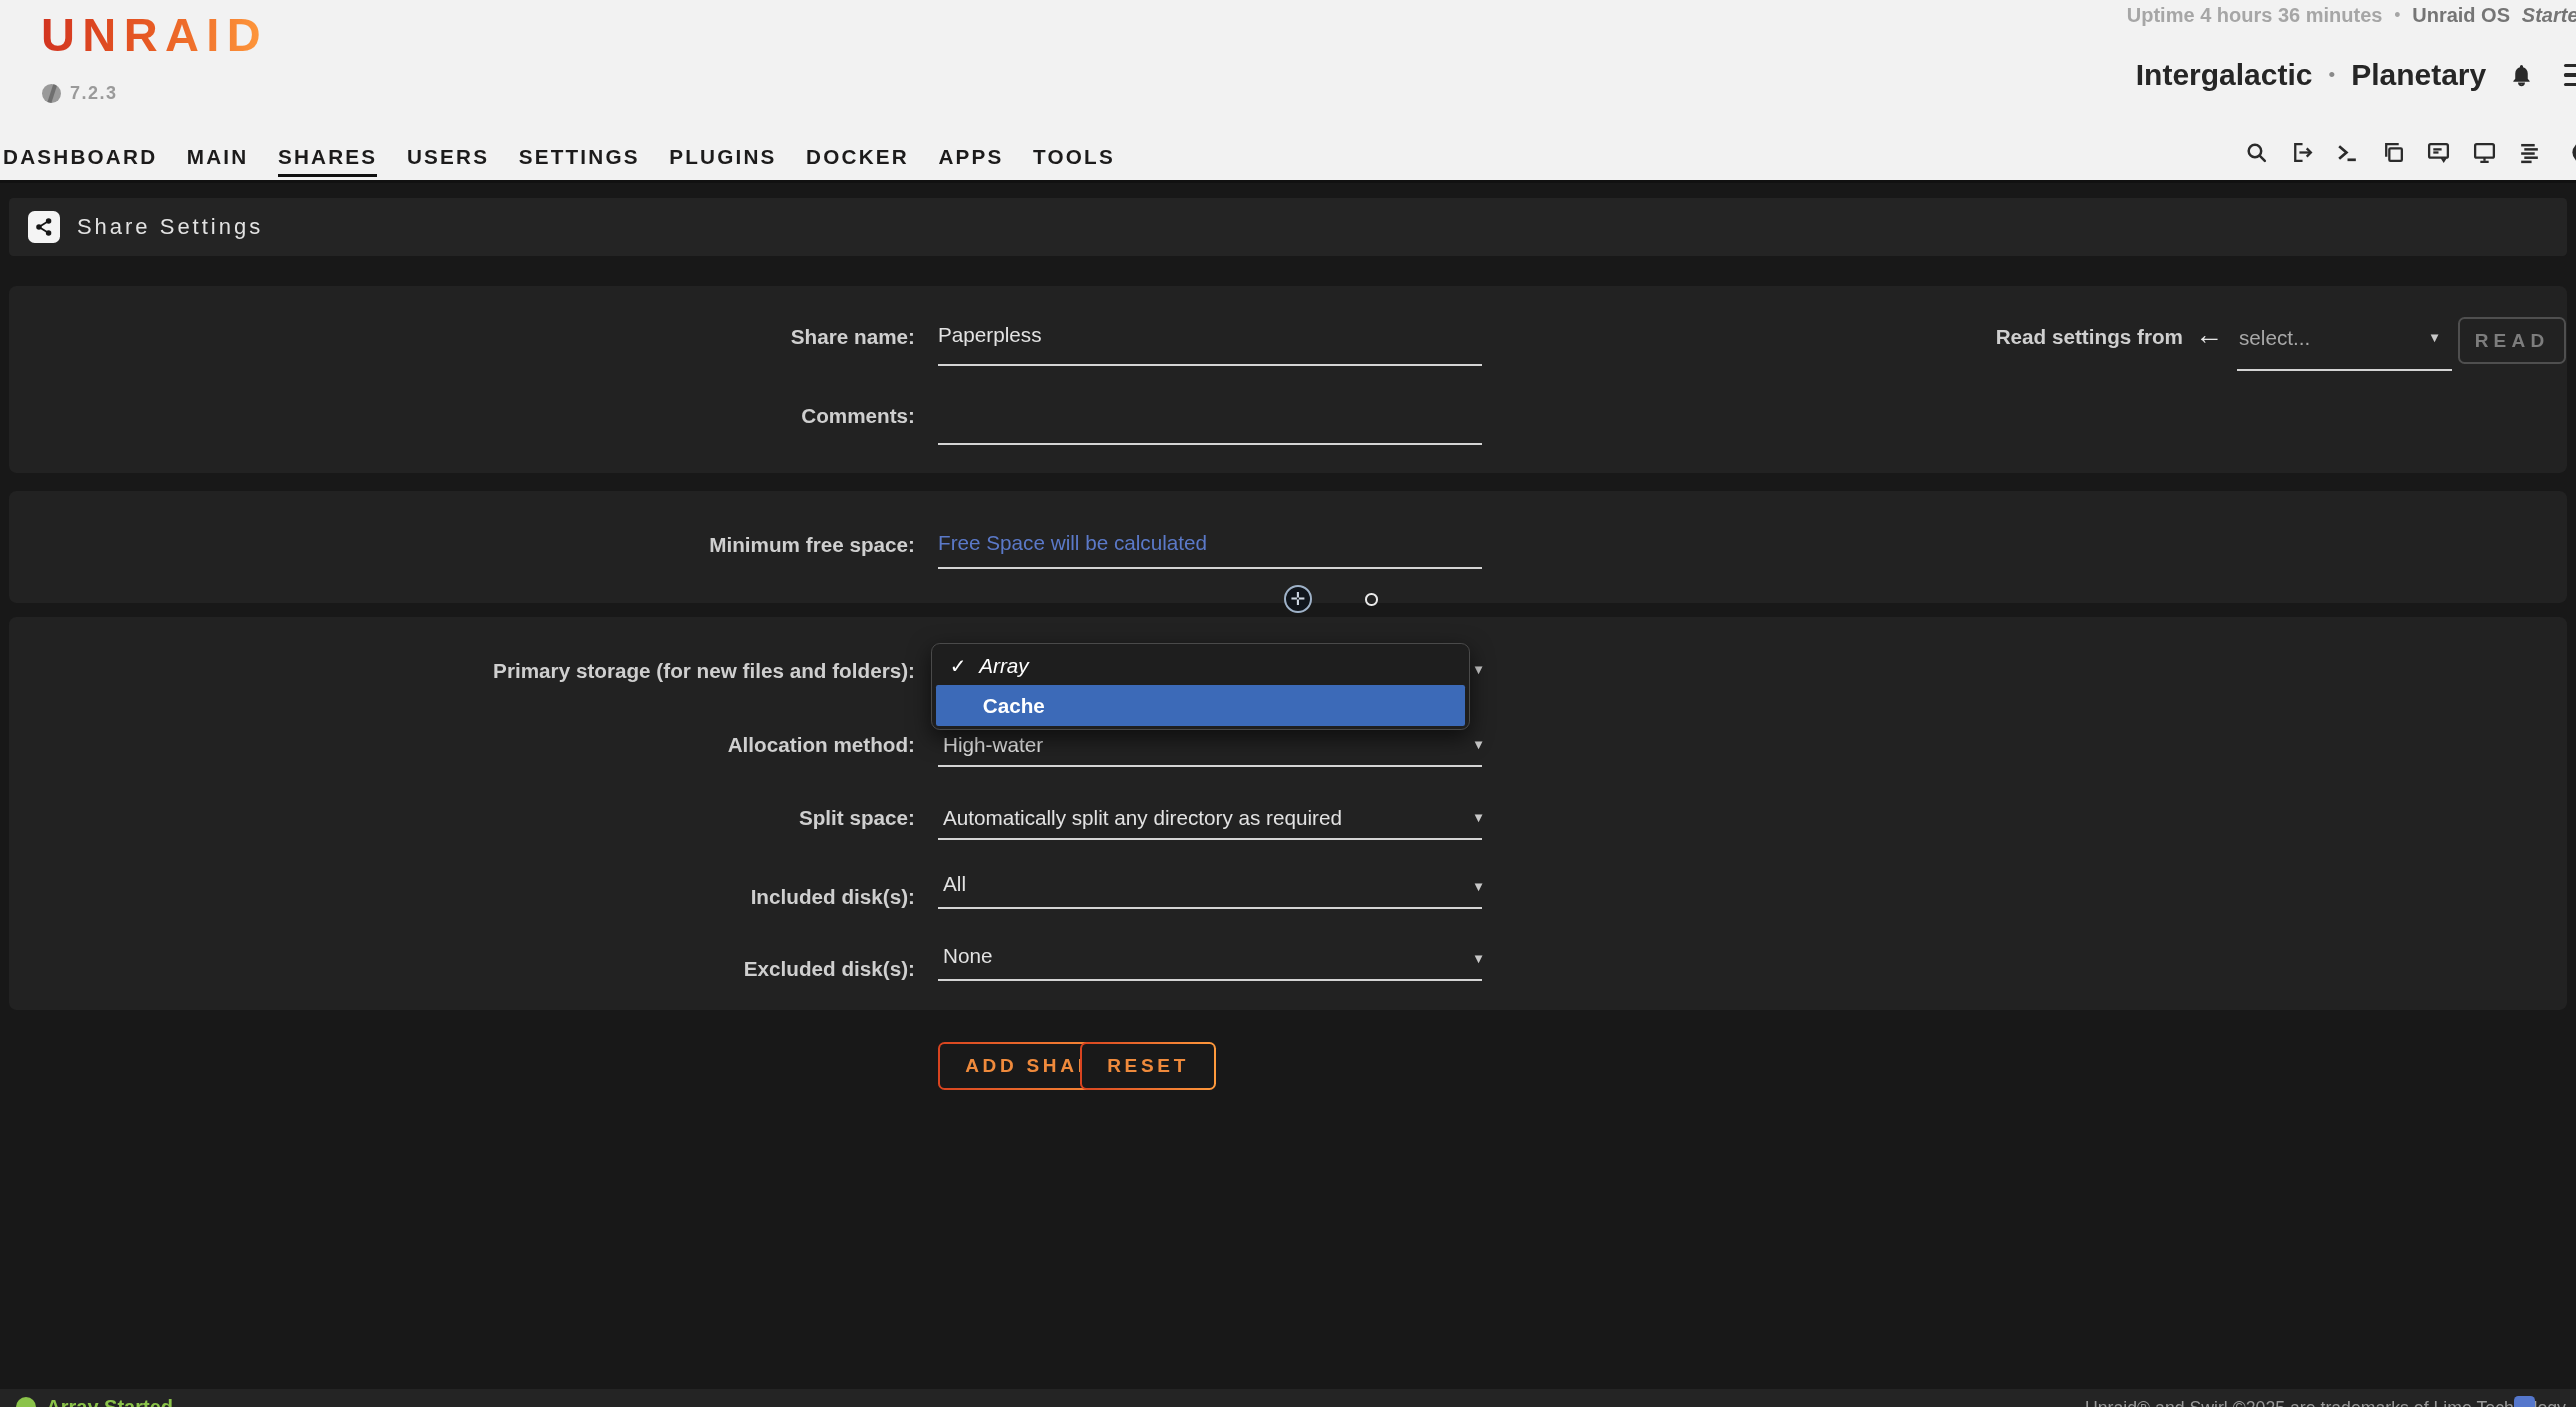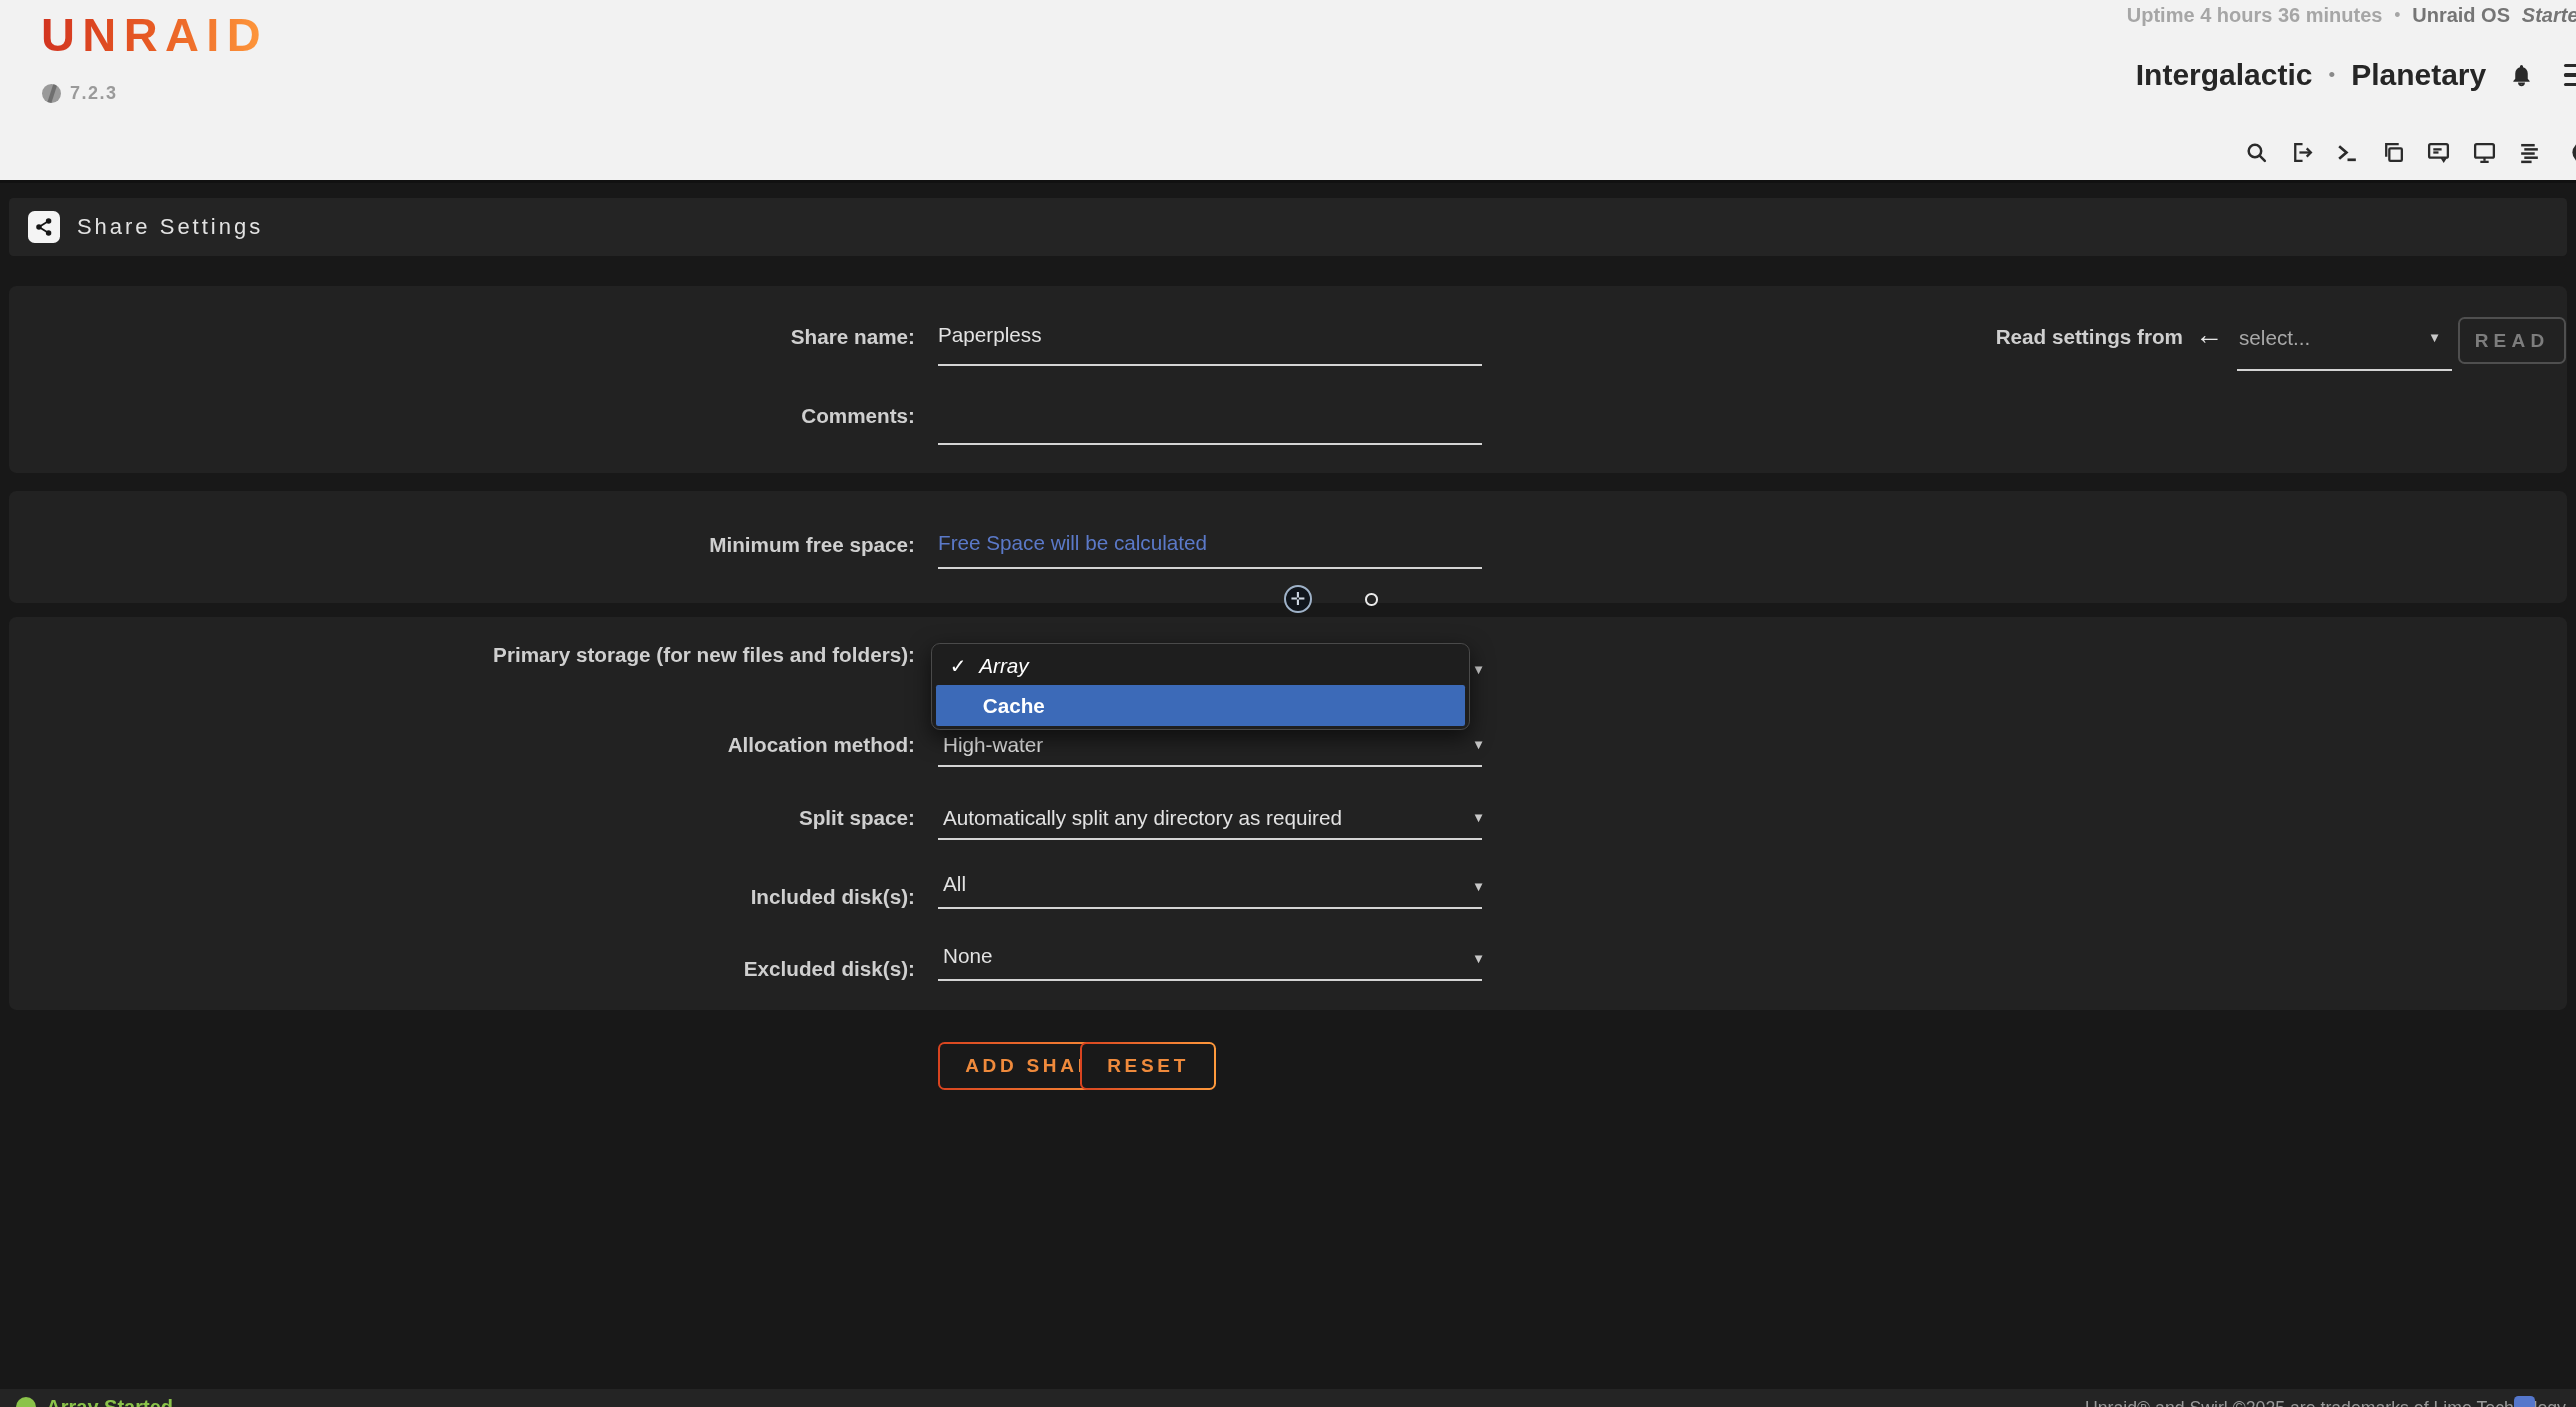--- a/index.html
+++ b/index.html
@@ -174,20 +174,31 @@
           <path d="M12 21.5c1.2 0 2.2-.9 2.4-2h-4.8c.2 1.1 1.2 2 2.4 2z" fill="none" stroke="#2a2a2a" stroke-width="1.6"></path>
         </svg>
     </span>
     <span class="burger">
         <span></span>
         <span></span>
         <span></span>
       </span>
   </div>
 
+  <div class="nav-row">
+    <span class="nav-item">DASHBOARD</span>
+    <span class="nav-item">MAIN</span>
+    <span class="nav-item active">SHARES</span>
+    <span class="nav-item">USERS</span>
+    <span class="nav-item">SETTINGS</span>
+    <span class="nav-item">PLUGINS</span>
+    <span class="nav-item">DOCKER</span>
+    <span class="nav-item">APPS</span>
+    <span class="nav-item">TOOLS</span>
+  </div>
 
   <div class="toolbar">
     <span class="ticon">
       <svg viewBox="0 0 24 24" fill="none" stroke="#2b2b2b" stroke-width="2.4">
           <circle cx="10.5" cy="10.5" r="6"></circle>
           <line x1="15" y1="15" x2="20" y2="20" stroke-linecap="round"></line>
         </svg>
     </span>
     <span class="ticon">
       <svg viewBox="0 0 24 24" fill="none" stroke="#2b2b2b" stroke-width="2.2">
@@ -269,21 +280,21 @@
 <button class="read-btn">READ</button>
 
 <div class="flabel" style="top:404px">Comments:</div>
 <input class="uinput" style="top: 395px;" value="">
 <div class="fline" style="top:443px"></div>
 
 <div class="flabel" style="top:533px">Minimum free space:</div>
 <input class="uinput" style="top: 524px;" placeholder="Free Space will be calculated">
 <div class="fline" style="top:567px"></div>
 
-<div class="flabel" style="top:643px">Primary storage (for new files and folders):</div>
+<div class="flabel" style="top:659px">Primary storage (for new files and folders):</div>
 <span class="caret" style="left:1472px; top:662px">▼</span>
 <div class="popup">
   <div class="popup-opt1">
     <span class="popup-check">✓</span>
     <span class="opt-text">Array</span>
   </div>
   <div class="popup-opt2">
     <span class="opt-text">Cache</span>
   </div>
 </div>

